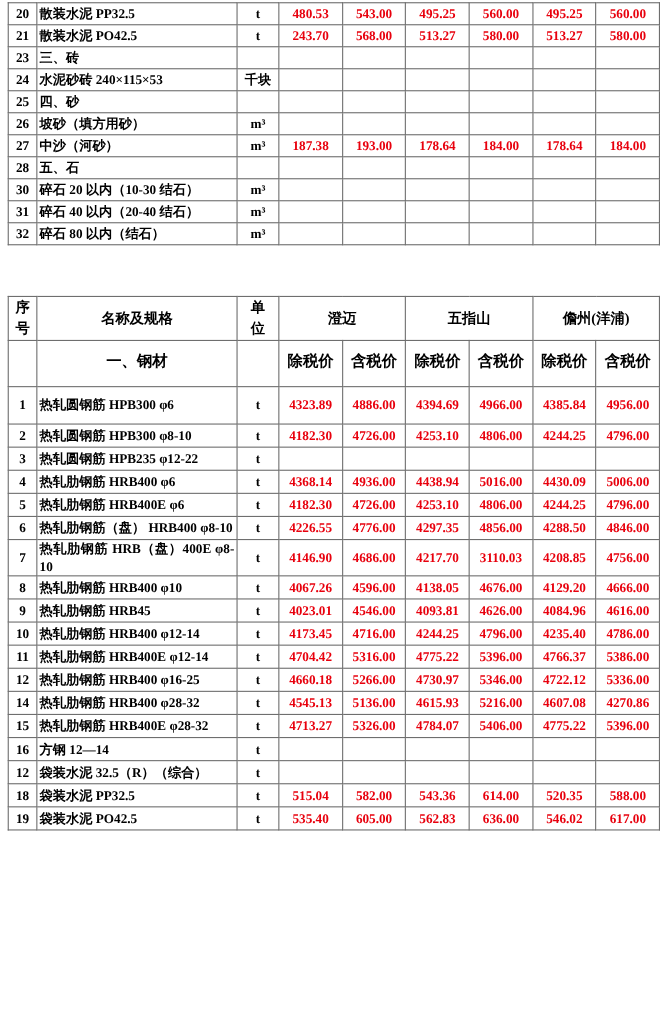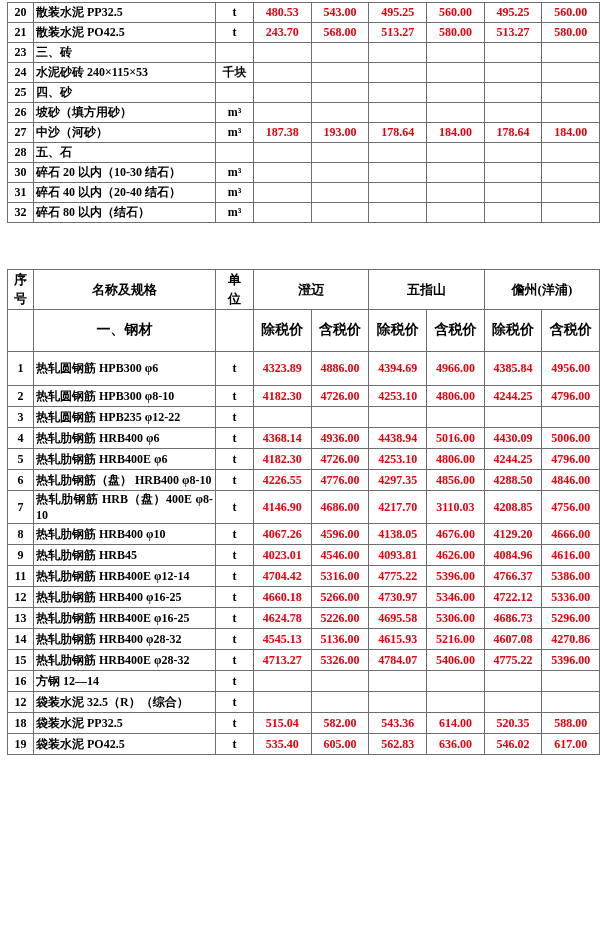--- a/index.html
+++ b/index.html
@@ -361,20 +361,31 @@
     <td class="c-name">热轧肋钢筋 HRB45</td>
     <td class="c-unit">t</td>
     <td class="c-price">4023.01</td>
     <td class="c-price">4546.00</td>
     <td class="c-price">4093.81</td>
     <td class="c-price">4626.00</td>
     <td class="c-price">4084.96</td>
     <td class="c-price">4616.00</td>
   </tr>
 
+  <tr class="data-row">
+    <td class="c-no">10</td>
+    <td class="c-name">热轧肋钢筋 HRB400 φ12-14</td>
+    <td class="c-unit">t</td>
+    <td class="c-price">4173.45</td>
+    <td class="c-price">4716.00</td>
+    <td class="c-price">4244.25</td>
+    <td class="c-price">4796.00</td>
+    <td class="c-price">4235.40</td>
+    <td class="c-price">4786.00</td>
+  </tr>
 
   <tr class="data-row">
     <td class="c-no">11</td>
     <td class="c-name">热轧肋钢筋 HRB400E φ12-14</td>
     <td class="c-unit">t</td>
     <td class="c-price">4704.42</td>
     <td class="c-price">5316.00</td>
     <td class="c-price">4775.22</td>
     <td class="c-price">5396.00</td>
     <td class="c-price">4766.37</td>
@@ -386,31 +397,20 @@
     <td class="c-name">热轧肋钢筋 HRB400 φ16-25</td>
     <td class="c-unit">t</td>
     <td class="c-price">4660.18</td>
     <td class="c-price">5266.00</td>
     <td class="c-price">4730.97</td>
     <td class="c-price">5346.00</td>
     <td class="c-price">4722.12</td>
     <td class="c-price">5336.00</td>
   </tr>
 
-  <tr class="data-row">
-    <td class="c-no">13</td>
-    <td class="c-name">热轧肋钢筋 HRB400E φ16-25</td>
-    <td class="c-unit">t</td>
-    <td class="c-price">4624.78</td>
-    <td class="c-price">5226.00</td>
-    <td class="c-price">4695.58</td>
-    <td class="c-price">5306.00</td>
-    <td class="c-price">4686.73</td>
-    <td class="c-price">5296.00</td>
-  </tr>
 
   <tr class="data-row">
     <td class="c-no">14</td>
     <td class="c-name">热轧肋钢筋 HRB400 φ28-32</td>
     <td class="c-unit">t</td>
     <td class="c-price">4545.13</td>
     <td class="c-price">5136.00</td>
     <td class="c-price">4615.93</td>
     <td class="c-price">5216.00</td>
     <td class="c-price">4607.08</td>

